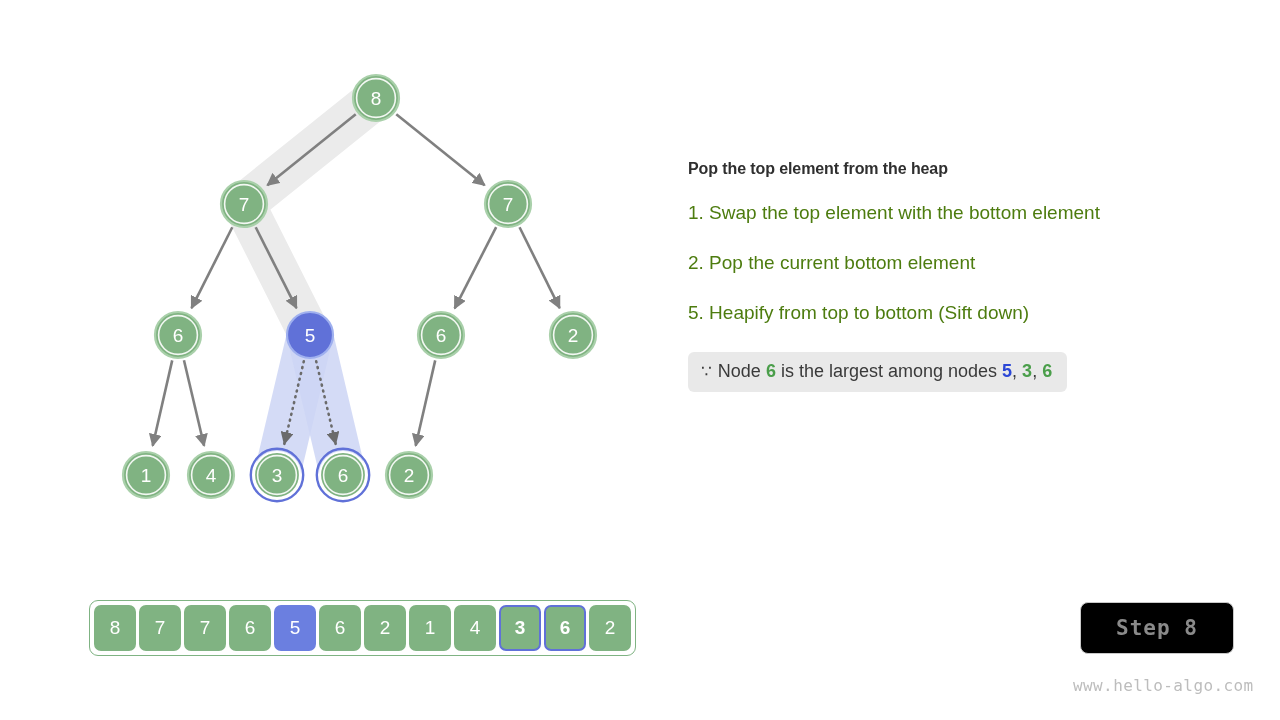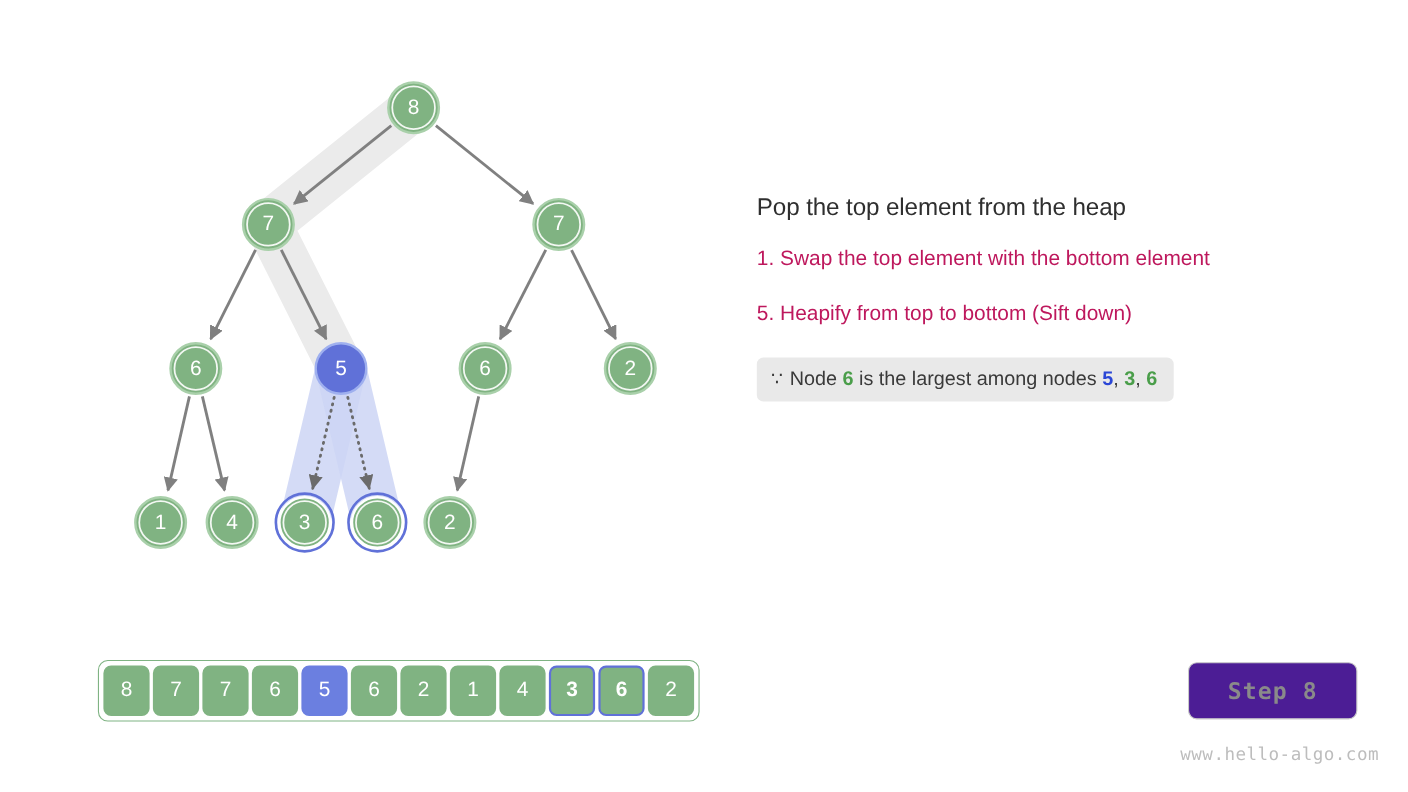--- a/index.html
+++ b/index.html
@@ -9,25 +9,25 @@
     font-family:"Liberation Sans", sans-serif;
     overflow:hidden;
     position:relative;
   }
   #stage{position:absolute;left:0;top:0;width:1280px;height:720px;}
   #treeSvg{position:absolute;left:0;top:0;width:1280px;height:720px;}
 
   
   .panel{position:absolute;left:688px;top:160px;width:530px;}
   .panel-title{
-    font-size:22px;font-weight:normal;color:#2f2f2f;
-    margin:15px 0 24px 0;letter-spacing:-0.1px;
+    font-size:16px;font-weight:bold;color:#2f2f2f;
+    margin:0 0 24px 0;letter-spacing:-0.1px;
   }
   .panel-step{
-    font-size:19px;color:#be185d;margin:0 0 28px 0;
+    font-size:19px;color:#4d7c0f;margin:0 0 28px 0;
   }
   .panel-note{
     display:inline-block;
     background:#e9e9e9;
     border-radius:6px;
     padding:9px 15px 10px 13px;
     font-size:18px;color:#3a3a3a;
     white-space:nowrap;
   }
   .n-green{color:#4a9e4a;font-weight:bold;}
@@ -53,21 +53,21 @@
     box-sizing:border-box;
   }
   .cell.sel{background:#6b7fe0;border-color:#6b7fe0;}
   .cell.mark{background:#80b382;border-color:#6071d8;font-weight:bold;}
 
   
   .step-badge{
     position:absolute;left:1080px;top:602px;
     width:152px;height:50px;
     border:1.3px solid #c9c9c9;border-radius:8px;
-    background:#4c1d95;
+    background:#000000;
     display:flex;align-items:center;justify-content:center;
     font-family:"DejaVu Sans Mono", monospace;
     font-size:21px;font-weight:bold;color:#8a8a8a;
     letter-spacing:1px;
   }
   .watermark{
     position:absolute;left:1073px;top:676px;
     font-family:"DejaVu Sans Mono", monospace;
     font-size:16px;color:#bdbdbd;letter-spacing:0.4px;
   }
@@ -170,20 +170,21 @@
           <circle cx="409" cy="475" r="23" fill="#80b382" stroke="#a9d0aa" stroke-width="2.2"></circle>
           <circle cx="409" cy="475" r="19.4" fill="none" stroke="#ffffff" stroke-width="1.6" opacity="0.9"></circle>
           <text x="409" y="475" fill="#ffffff" font-size="19" font-family="&quot;Liberation Sans&quot;, sans-serif" text-anchor="middle" dominant-baseline="central">2</text>
         </g>
       </g>
   </svg>
 
   <div class="panel">
     <div class="panel-title">Pop the top element from the heap</div>
     <div class="panel-step">1. Swap the top element with the bottom element</div>
+    <div class="panel-step">2. Pop the current bottom element</div>
     <div class="panel-step">5. Heapify from top to bottom (Sift down)</div>
     <div class="panel-note">
       <span class="because">∵</span>
       <span>Node</span>
       <span class="n-green">6</span>
       <span>is the largest among nodes</span>
       <span id="noteCands"><span class="n-blue">5</span><span>, </span><span class="n-green">3</span><span>, </span><span class="n-green">6</span></span>
     </div>
   </div>
 

